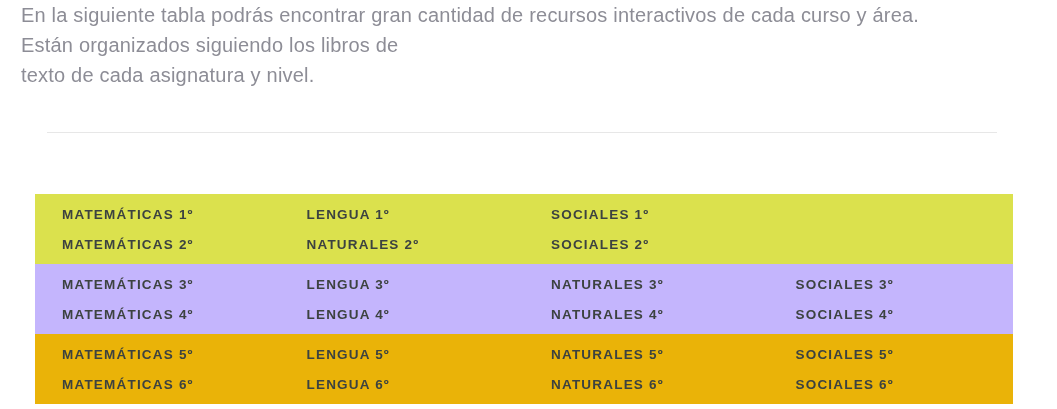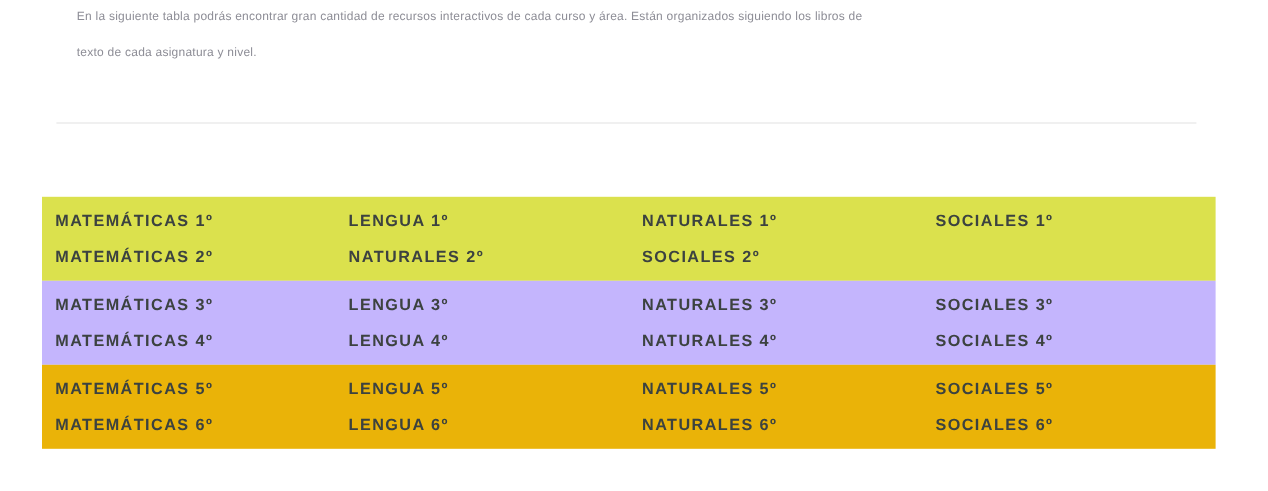--- a/index.html
+++ b/index.html
@@ -4,23 +4,23 @@
 <style>
   * { box-sizing: border-box; margin: 0; padding: 0; }
   html, body {
     width: 1057px;
     height: 409px;
     background: #ffffff;
     font-family: "Liberation Sans", sans-serif;
     overflow: hidden;
   }
   .intro {
-    margin: 0 0 0 64px;
+    margin: 0 0 0 21px;
     width: 945px;
-    font-size: 10px;
+    font-size: 20px;
     line-height: 30px;
     letter-spacing: 0.2px;
     color: #8d8d96;
   }
   .intro span { display: block; }
   .divider {
     border: none;
     border-top: 1px solid #e7e7e7;
     margin: 42px 0 0 47px;
     width: 950px;
@@ -44,41 +44,41 @@
   }
   .course-link {
     display: inline-block;
     font-size: 13.5px;
     font-weight: 700;
     letter-spacing: 1.2px;
     color: #3c4240;
     text-decoration: none;
     text-transform: uppercase;
     cursor: pointer;
+    margin-left: 16px;
   }
 </style>
 </head>
 <body>
 
 <div>
 
   <p class="intro">
     <span>En la siguiente tabla podrás encontrar gran cantidad de recursos interactivos de cada curso y área. Están organizados siguiendo los libros de</span>
     <span>texto de cada asignatura y nivel.</span>
   </p>
 
   <hr class="divider">
 
   <div class="resource-table">
 
     <div class="band" style="background-color: rgb(219, 225, 77);">
       <div class="grid-row">
         <div class="cell"><a class="course-link">MATEMÁTICAS 1º</a></div>
         <div class="cell"><a class="course-link">LENGUA 1º</a></div>
-        <div class="cell"><a class="course-link">NATURALES 1º</a></div>
         <div class="cell"><a class="course-link">SOCIALES 1º</a></div>
       </div>
       <div class="grid-row">
         <div class="cell"><a class="course-link">MATEMÁTICAS 2º</a></div>
         <div class="cell"><a class="course-link">NATURALES 2º</a></div>
         <div class="cell"><a class="course-link">SOCIALES 2º</a></div>
       </div>
     </div>
 
     <div class="band" style="background-color: #c4b5fd;">

